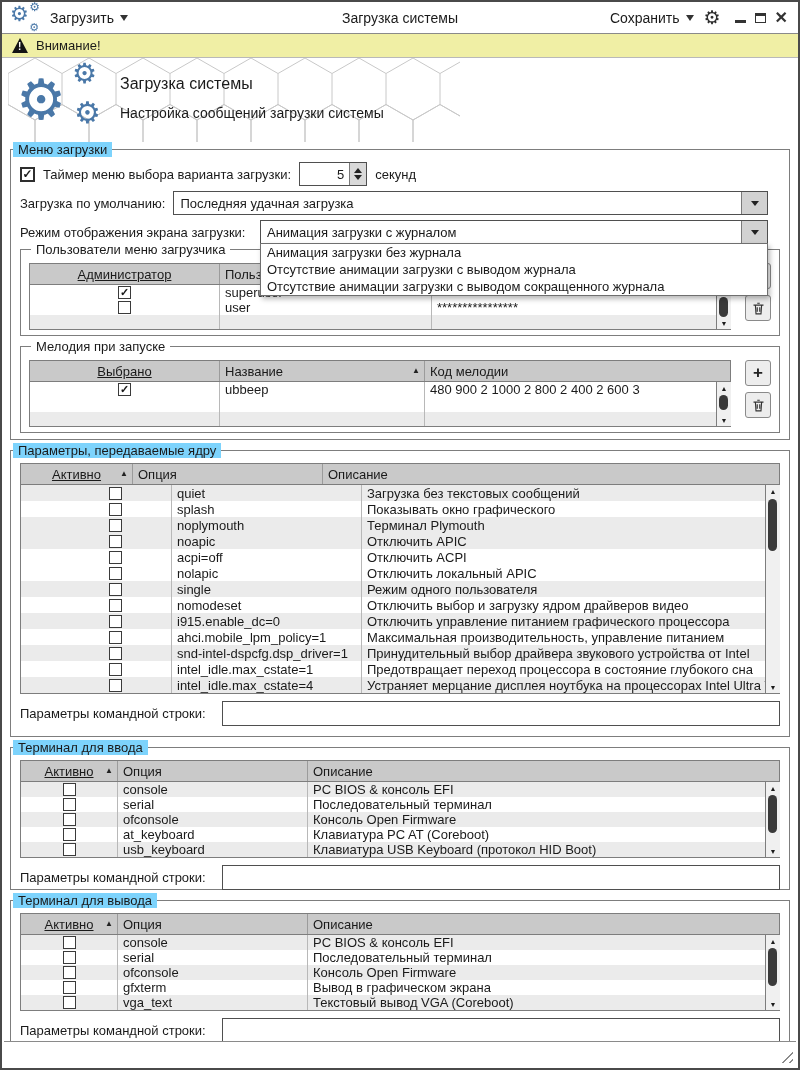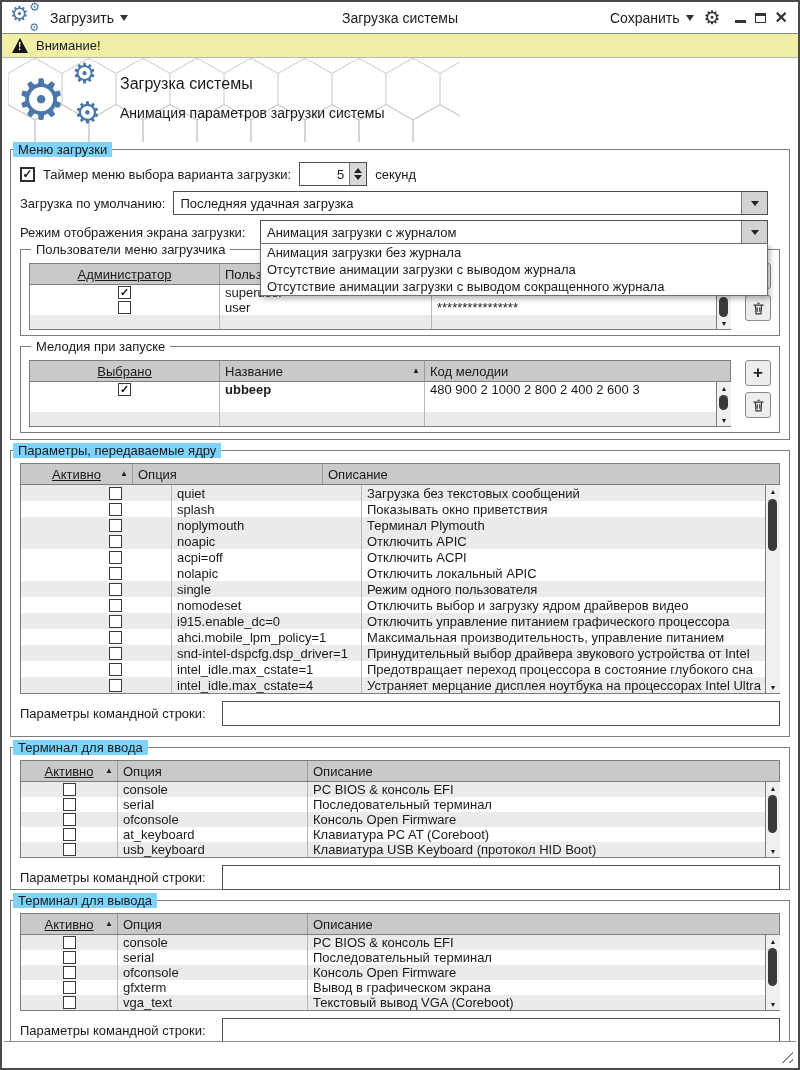--- a/index.html
+++ b/index.html
@@ -150,21 +150,21 @@
         </pattern>
       </defs>
       <rect width="452" height="84" fill="url(#hx)"></rect>
     </svg>
     <div class="gearsbig">
       <span class="g1">⚙</span>
         <span class="g2">⚙</span>
         <span class="g3">⚙</span>
     </div>
     <div class="hero-title">Загрузка системы</div>
-    <div class="hero-sub">Анимация параметров загрузки системы</div>
+    <div class="hero-sub">Настройка сообщений загрузки системы</div>
   </div>
 
   <div class="group" style="margin-top:7px; height:291px;">
     <div class="legend">Меню загрузки</div>
 
     <div class="row">
       <div class="cb-big">✓</div>
       <span class="lbl">Таймер меню выбора варианта загрузки:</span>
       <div class="spin">
         <div class="val">5</div>
@@ -277,21 +277,21 @@
                 </div>
                 <div class="th grow">
                   <span>Код мелодии</span>
                 </div>
               </div>
               <div class="tbody" style="height: 44px;">
                 <div class="tr">
                   <div class="td center" style="width: 190px;">
                     <div class="cb">✓</div>
                   </div>
-                  <div class="td" style="width: 205px; font-weight: bold;">ubbeep</div>
+                  <div class="td" style="width: 205px;">ubbeep</div>
                   <div class="td grow">480 900 2 1000 2 800 2 400 2 600 3</div>
                 </div>
                 <div class="tr">
                   <div class="td center" style="width: 190px;"></div>
                   <div class="td" style="width: 205px;"></div>
                   <div class="td grow"></div>
                 </div>
                 <div class="tr odd">
                   <div class="td center" style="width: 190px;"></div>
                   <div class="td" style="width: 205px;"></div>
@@ -341,21 +341,21 @@
                 <div class="cb"></div>
               </div>
               <div class="td" style="width: 190px;">quiet</div>
               <div class="td grow">Загрузка без текстовых сообщений</div>
             </div>
             <div class="tr h16">
               <div class="td center" style="width: 112px;">
                 <div class="cb"></div>
               </div>
               <div class="td" style="width: 190px;">splash</div>
-              <div class="td grow">Показывать окно приветствия</div>
+              <div class="td grow">Показывать окно графического</div>
             </div>
             <div class="tr h16 odd">
               <div class="td center" style="width: 112px;">
                 <div class="cb"></div>
               </div>
               <div class="td" style="width: 190px;">noplymouth</div>
               <div class="td grow">Терминал Plymouth</div>
             </div>
             <div class="tr h16 odd">
               <div class="td center" style="width: 112px;">

